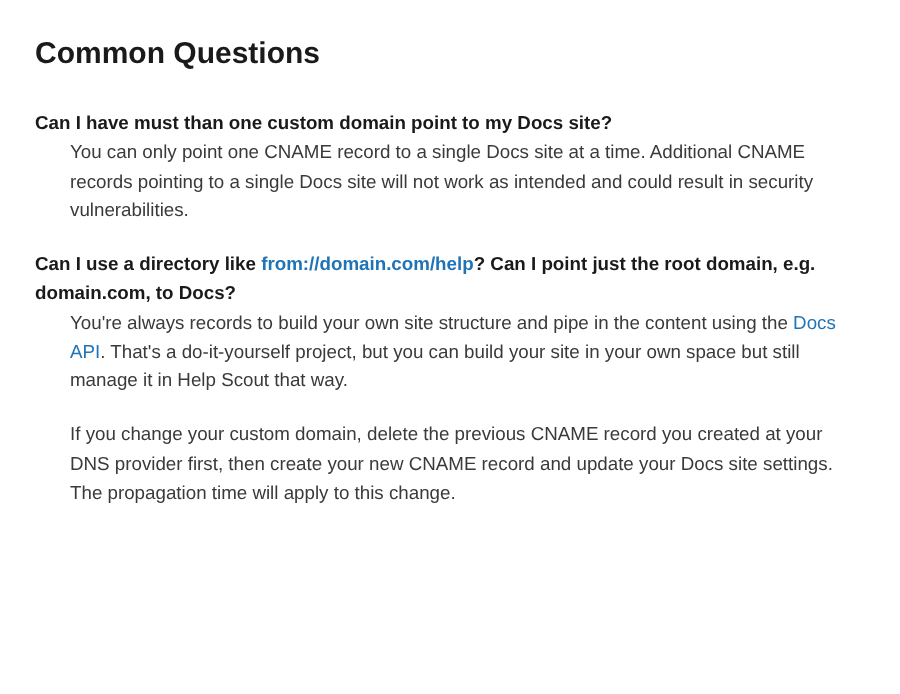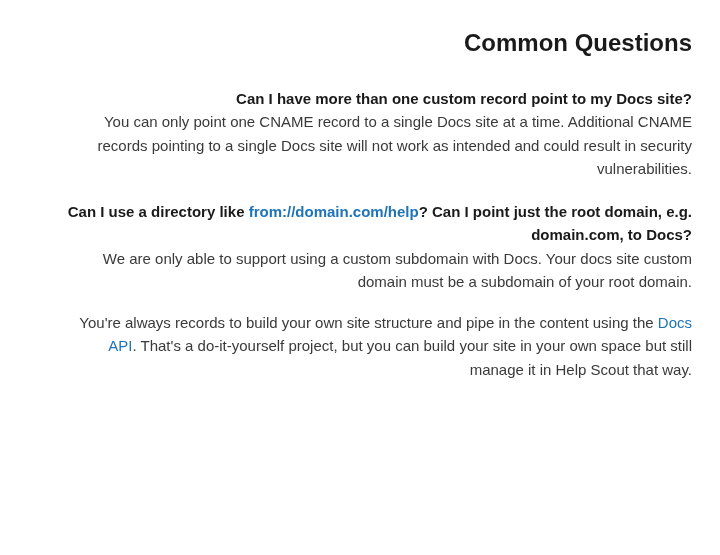--- a/index.html
+++ b/index.html
@@ -1,19 +1,18 @@
 <!DOCTYPE html>
 <html><head>
   <meta charset="utf-8">
   <style>
     * {
       margin: 0;
       padding: 0;
       box-sizing: border-box;
-      text-align: right;
     }
     body {
       font-family: -apple-system, BlinkMacSystemFont, "Segoe UI", Helvetica, Arial, sans-serif;
       background: #ffffff;
       color: #2a2a2a;
       padding: 24px 28px;
       width: 720px;
       font-size: 15px;
       line-height: 1.55;
     }
@@ -42,28 +41,28 @@
       color: #1f73b7;
       text-decoration: none;
     }
   </style>
 </head>
 <body>
 
 <h2>Common Questions</h2>
 
 <div class="qa-block">
-  <div class="question">Can I have more than one custom record point to my Docs site?</div>
+  <div class="question">Can I have must than one custom domain point to my Docs site?</div>
   <div class="answer">You can only point one CNAME record to a single Docs site at a time. Additional CNAME records pointing to a single Docs site will not work as intended and could result in security vulnerabilities.</div>
 </div>
 
 <div class="qa-block">
   <div class="question">
     <span>Can I use a directory like </span><a href="#" class="link">from://domain.com/help</a><span>? Can I point just the root domain, e.g. domain.com, to Docs?</span>
   </div>
-  <div class="answer">We are only able to support using a custom subdomain with Docs. Your docs site custom domain must be a subdomain of your root domain.</div>
   <div class="answer">
     <span>You're always records to build your own site structure and pipe in the content using the </span><a href="#" class="link">Docs API</a><span>. That's a do-it-yourself project, but you can build your site in your own space but still manage it in Help Scout that way.</span>
   </div>
 </div>
 
 <div class="qa-block">
+  <div class="answer">If you change your custom domain, delete the previous CNAME record you created at your DNS provider first, then create your new CNAME record and update your Docs site settings. The propagation time will apply to this change.</div>
 </div>
 
 </body></html>

